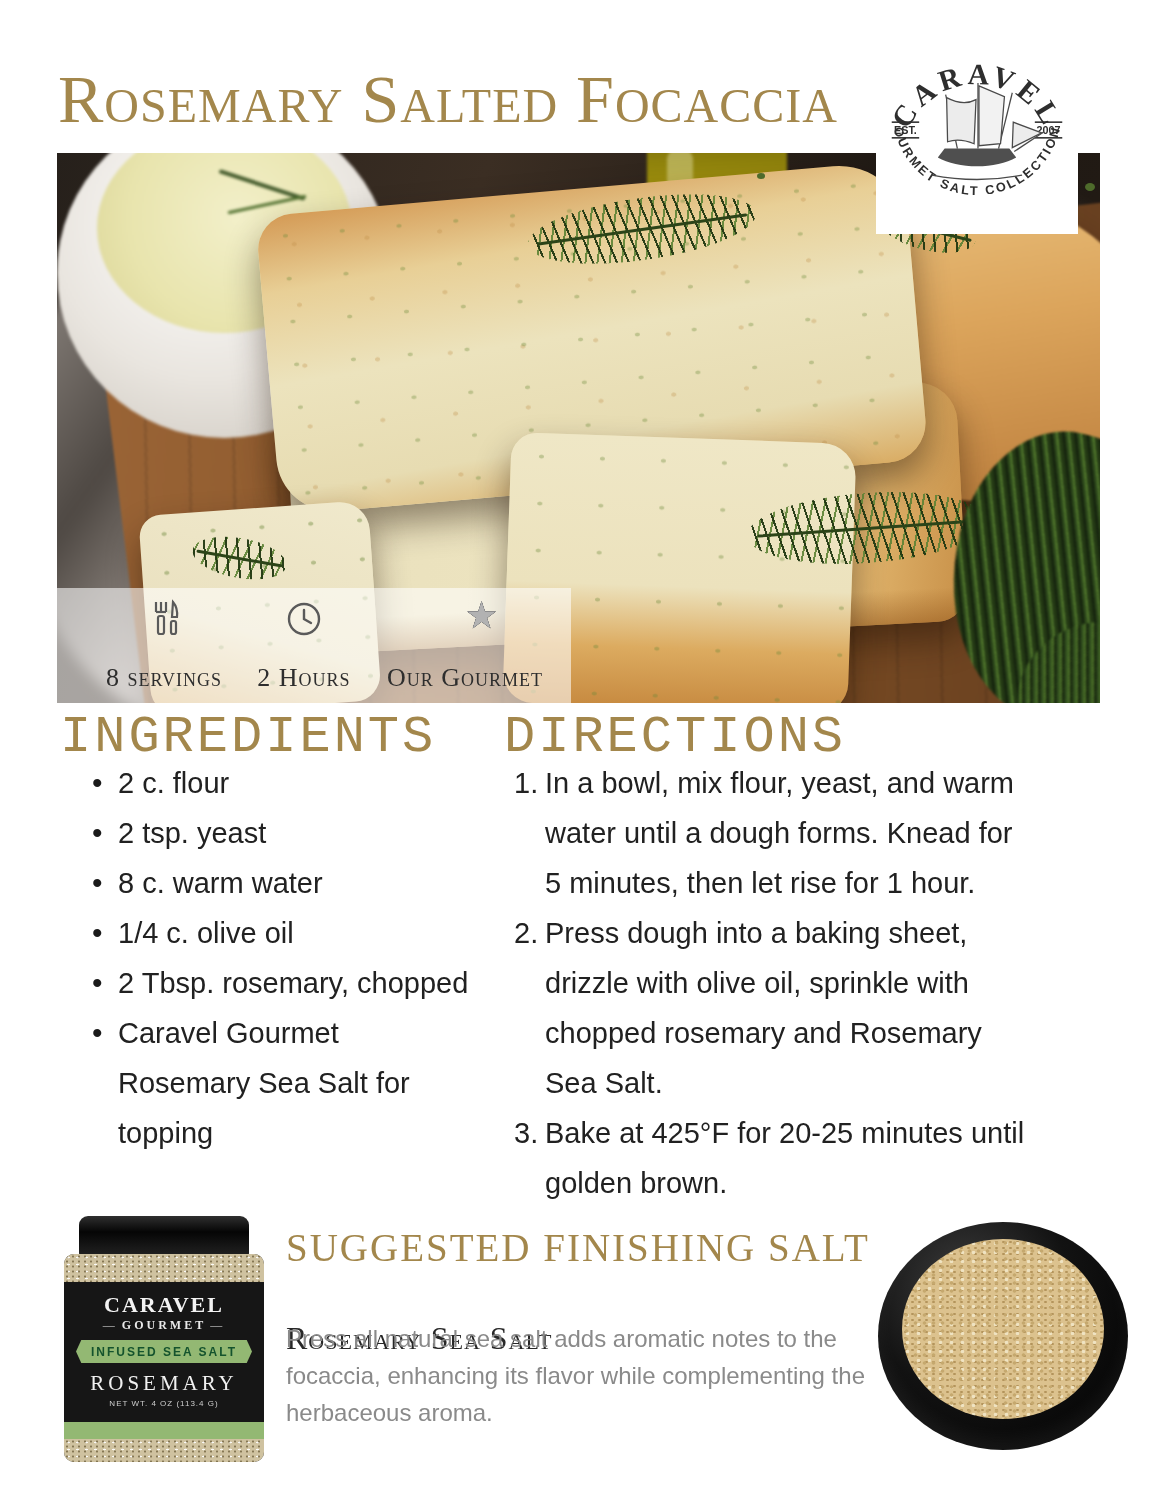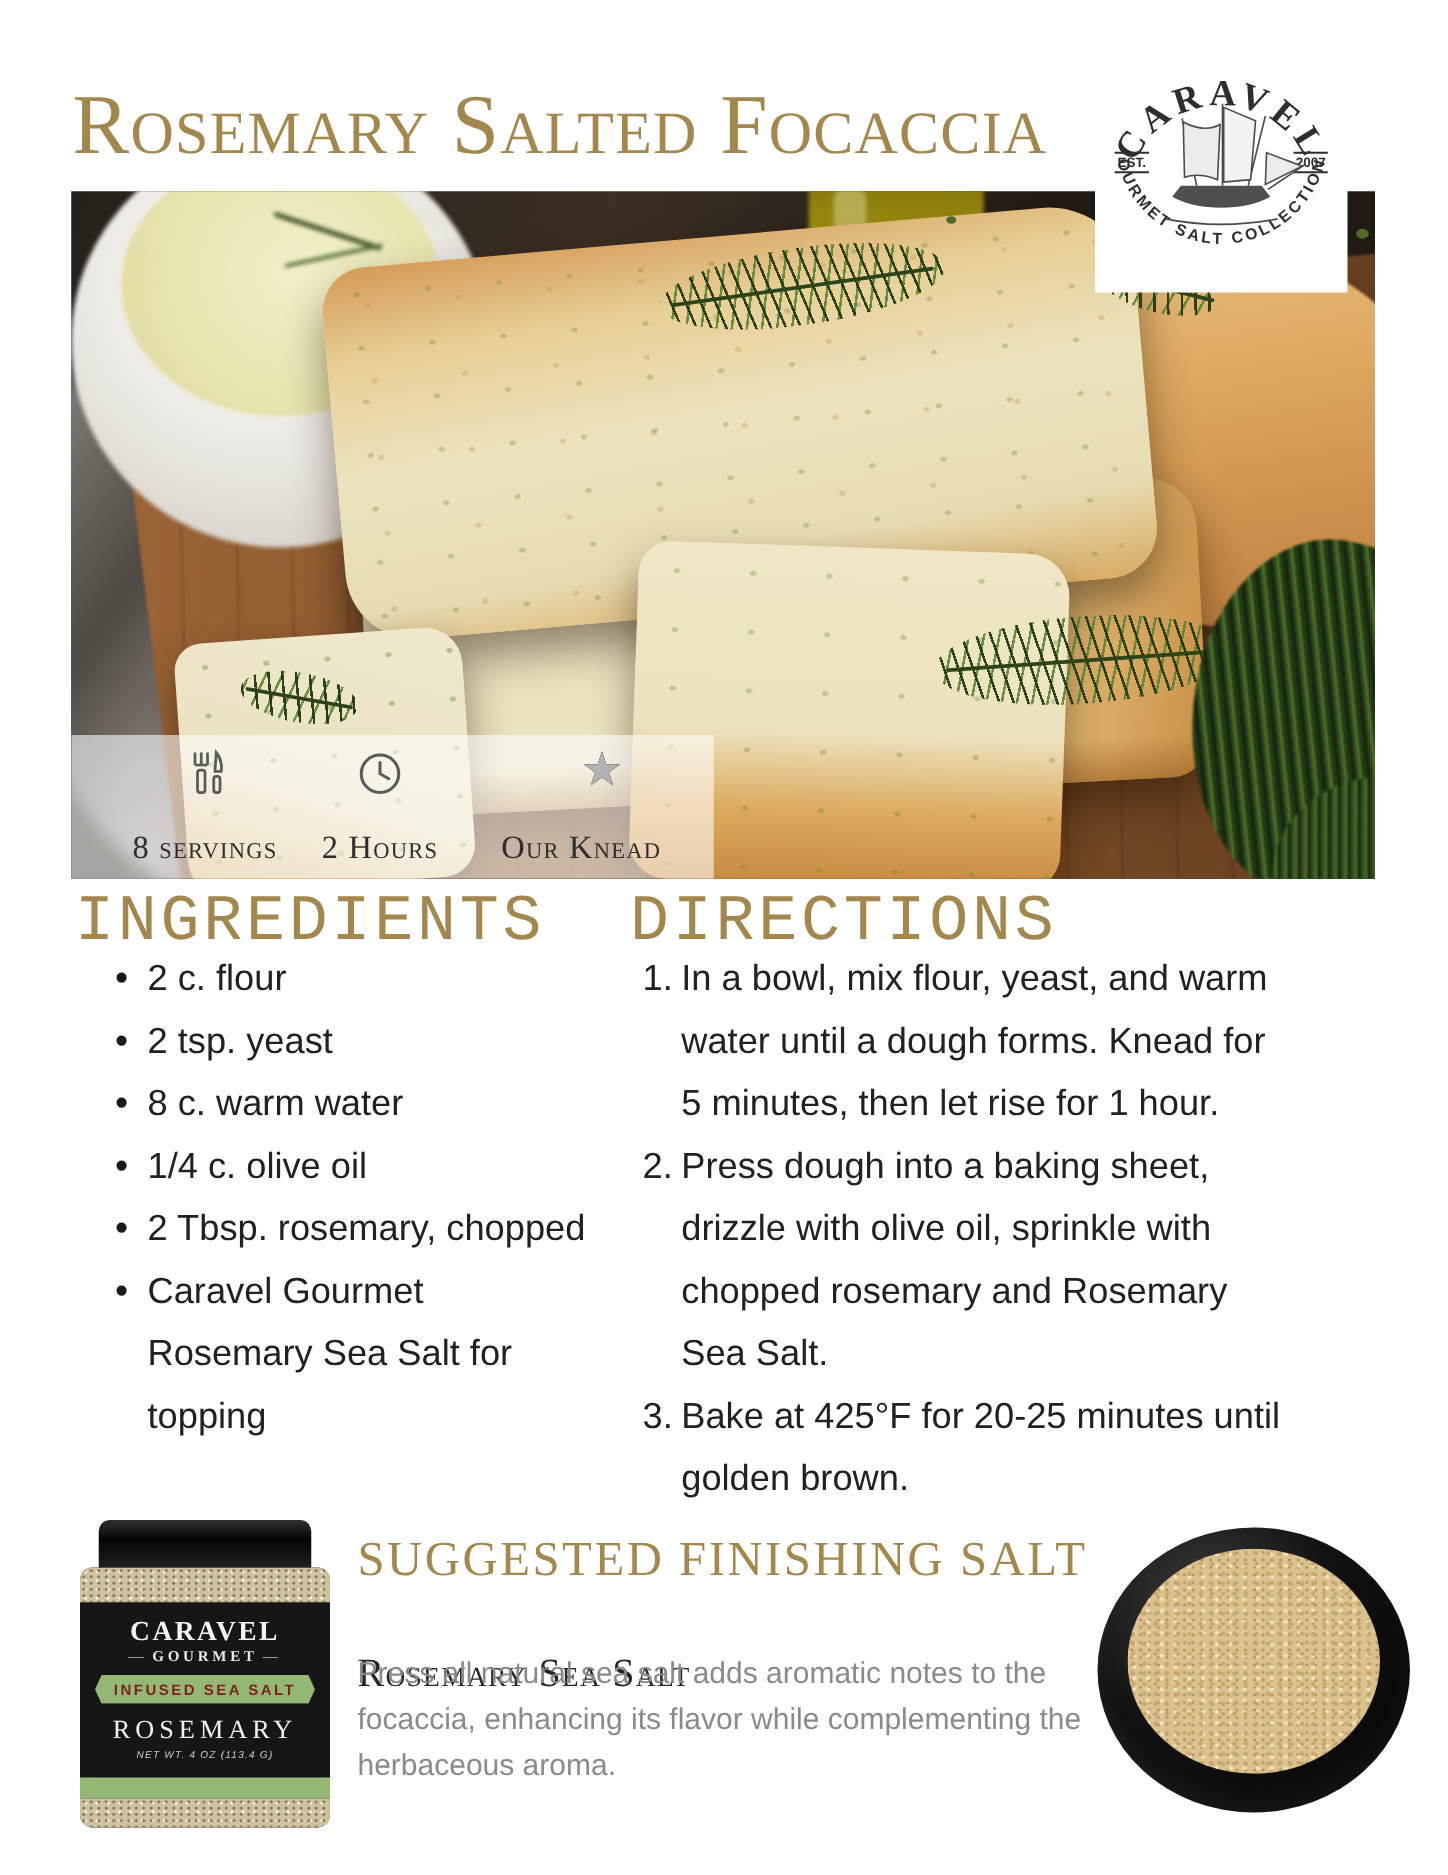--- a/index.html
+++ b/index.html
@@ -133,24 +133,24 @@
   .jar-label{left:0;top:28px;width:100%;height:140px;background:#161616;
     display:flex;flex-direction:column;align-items:center;}
   .jar-brand{position:static;margin-top:10px;font-family:"Liberation Serif","DejaVu Serif",serif;font-weight:700;
     font-size:22px;letter-spacing:2px;color:#f3f3f3;}
   .jar-subbrand{position:static;margin-top:0px;font-family:"Liberation Serif","DejaVu Serif",serif;font-weight:700;
     font-size:12px;letter-spacing:3px;color:#e9e9e9;}
   .jar-subbrand::before,.jar-subbrand::after{content:"\2014";margin:0 4px;color:#9a9a9a;}
   .jar-banner{position:static;margin-top:7px;width:176px;height:23px;background:var(--label-green,#93b873);
     clip-path:polygon(3% 0,97% 0,100% 50%,97% 100%,3% 100%,0 50%);
     display:flex;align-items:center;justify-content:center;
-    font-size:12px;font-weight:700;letter-spacing:2px;color:#7f1d1d;}
+    font-size:12px;font-weight:700;letter-spacing:2px;color:#14532d;}
   .jar-variety{position:static;margin-top:8px;font-family:"Liberation Serif","DejaVu Serif",serif;
     font-size:21px;letter-spacing:4px;color:#f1f1f1;}
-  .jar-net{position:static;margin-top:3px;font-size:8px;letter-spacing:1px;color:#cdcdcd;font-style:italic;}
+  .jar-net{position:static;margin-top:3px;font-size:8px;letter-spacing:1px;color:#cdcdcd;}
   .jar-green-band{left:0;top:168px;width:100%;height:17px;background:var(--label-green,#93b873);}
   .jar-salt-bottom{left:0;top:185px;width:100%;height:23px;}
 
   
   .salt-bowl{position:absolute;left:878px;top:1222px;width:250px;height:228px;border-radius:50%;
     background:radial-gradient(circle at 35% 28%,#3d3d3d 0%,#121212 45%,#000 100%);
     box-shadow:inset 0 -10px 18px rgba(255,255,255,.06);}
   .salt-fill{position:absolute;left:24px;top:17px;width:202px;height:180px;border-radius:50%;
     background-color:#dcc28e;
     background-image:radial-gradient(#c5a86e 1.5px,transparent 2.2px),
@@ -261,21 +261,21 @@
         <div class="ib-label">2 Hours</div>
       </div>
       <div class="ib-col ib-rating">
         <span class="stars">
             <span class="star filled">★</span>
             <span class="star filled">★</span>
             <span class="star filled">★</span>
             <span class="star filled">★</span>
             <span class="star empty">★</span>
           </span>
-        <div class="ib-label">Our Knead</div>
+        <div class="ib-label">Our Gourmet</div>
       </div>
     </div>
   </div>
 
   <div class="sec-heading h-ingredients">INGREDIENTS</div>
   <ul class="ingredients-list">
       <li>2 c. flour</li>
       <li>2 tsp. yeast</li>
       <li>8 c. warm water</li>
       <li>1/4 c. olive oil</li>

